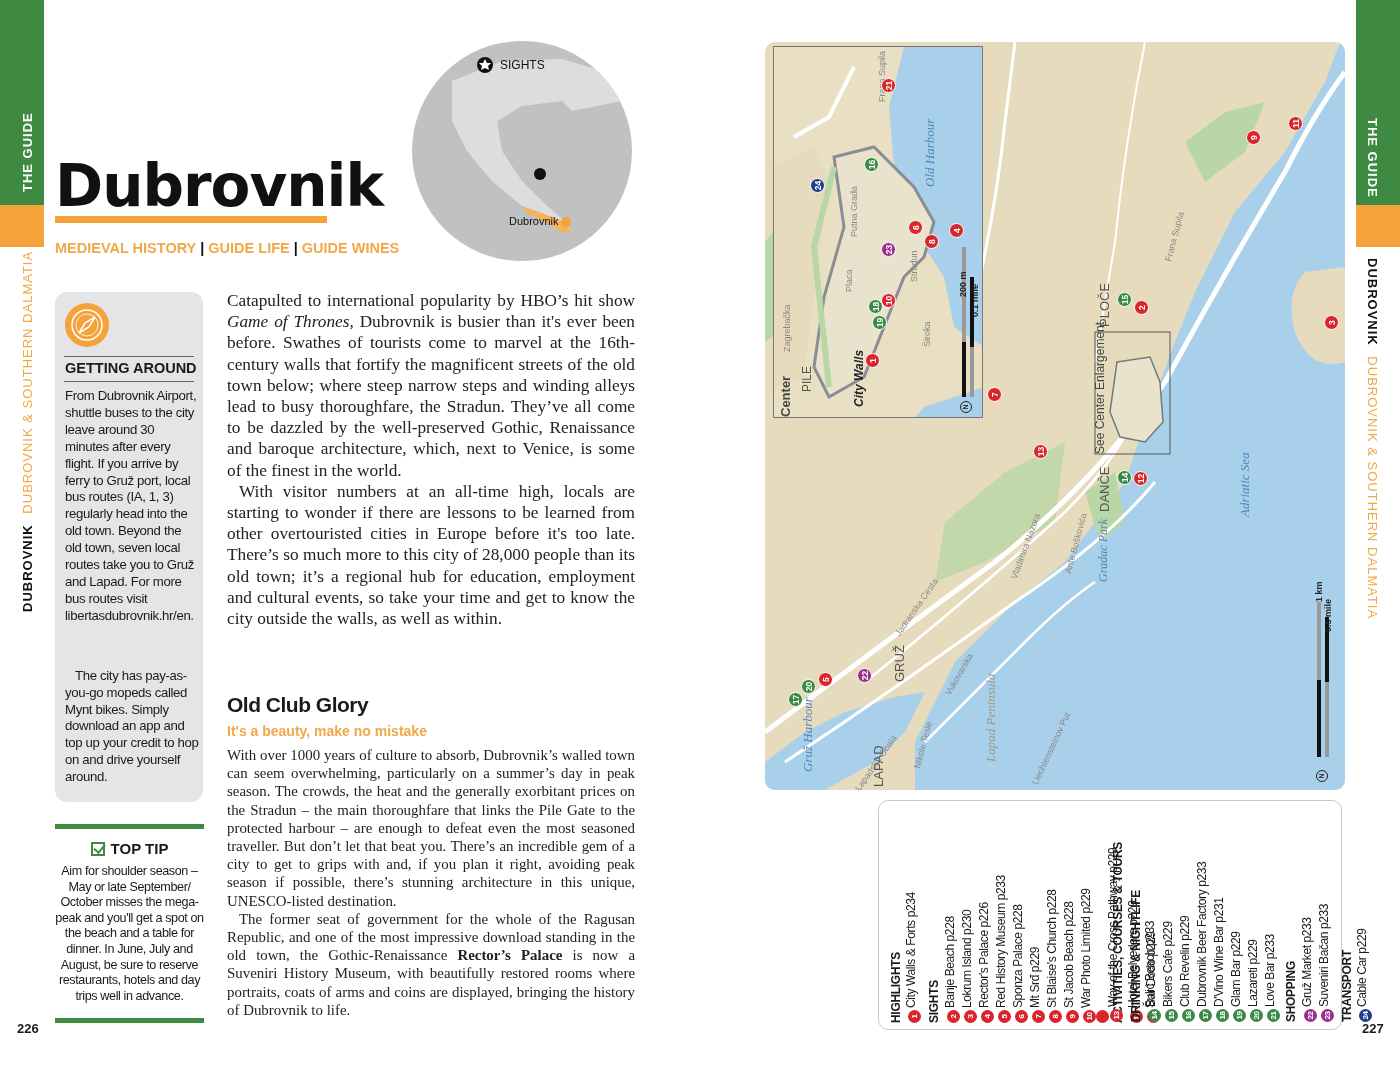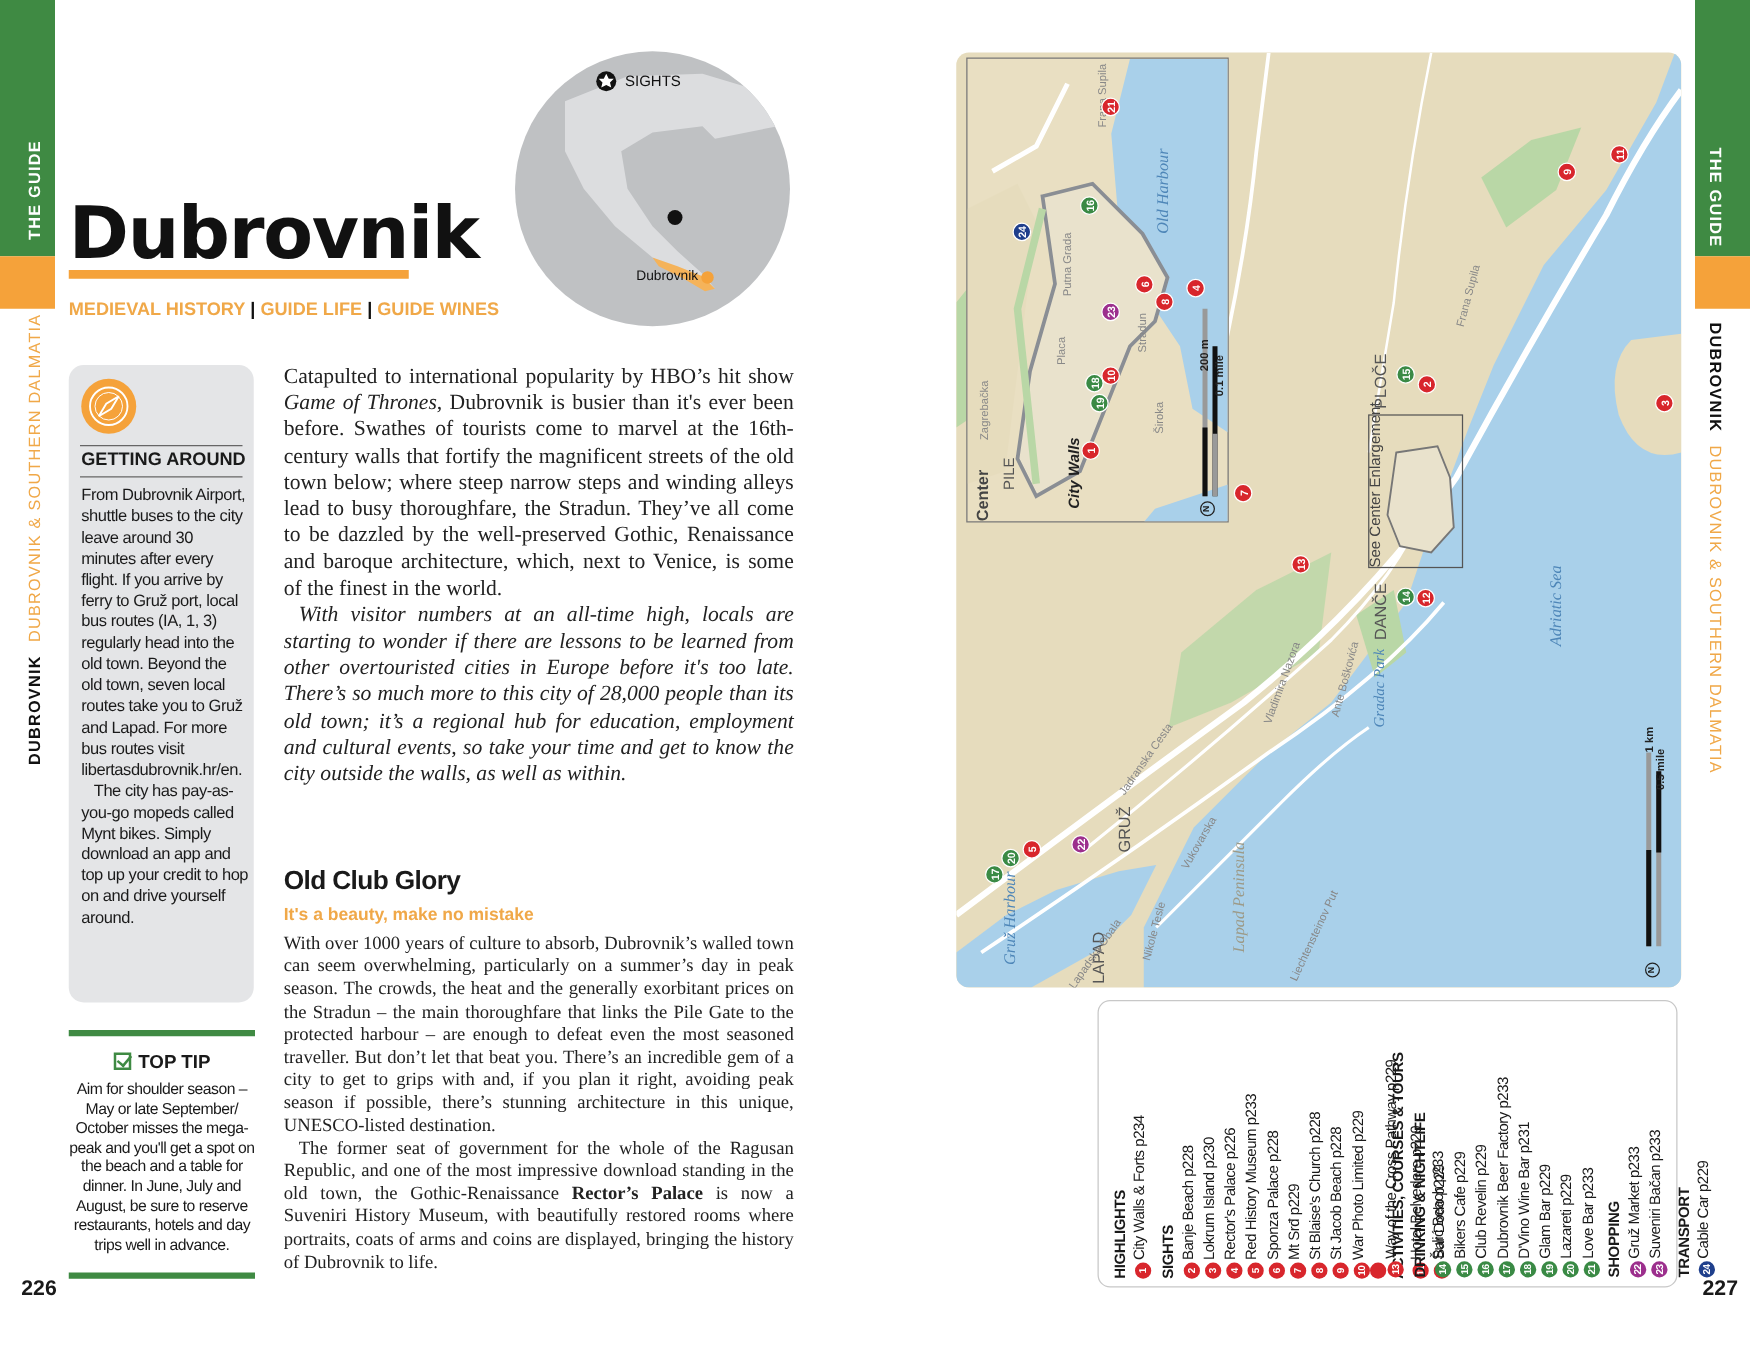--- a/index.html
+++ b/index.html
@@ -32,26 +32,26 @@
   .ga-head { position: absolute; left: 10px; top: 359px; font-weight: bold; font-size: 14.5px; }
   .ga-text { position: absolute; left: 10px; top: 388px; width: 136px; font-size: 13.2px; line-height: 16.9px; color: #1a1a1a; font-family: "Liberation Sans Narrow", "Liberation Sans", sans-serif; letter-spacing: -0.35px; }
 
   
   .tip-rule { position: absolute; left: 55px; width: 149px; height: 5px; background: #3f8a43; }
   .tip-head { position: absolute; left: 55px; top: 840px; width: 149px; text-align: center; font-weight: bold; font-size: 15px; }
   .tip-check { display: inline-block; width: 14px; height: 14px; border: 2px solid #3f8a43; position: relative; top: 2px; margin-right: 6px; }
   .tip-check::after { content: ""; position: absolute; left: 3px; top: -2px; width: 5px; height: 9px; border: solid #3f8a43; border-width: 0 2.5px 2.5px 0; transform: rotate(40deg); }
   .tip-text { position: absolute; left: 53px; top: 864px; width: 153px; text-align: center; font-size: 12.6px; line-height: 15.6px; letter-spacing: -0.4px; }
 
-  .page-num { position: absolute; font-weight: bold; font-size: 17px; }
+  .page-num { position: absolute; font-weight: bold; font-size: 13px; }
 
   
   .body-col { position: absolute; left: 227px; width: 408px; font-family: "Liberation Serif", serif; color: #222; text-align: justify; }
   .intro { top: 290px; font-size: 17.3px; line-height: 21.2px; }
-  .intro p + p { text-indent: 12px; font-style: italic; }
+  .intro p + p { text-indent: 12px; }
   .section-head { position: absolute; left: 227px; top: 693px; font-size: 21px; font-weight: bold; letter-spacing: -0.5px; font-family: "Liberation Sans", sans-serif; }
   .section-sub { position: absolute; left: 227px; top: 723px; font-size: 14px; font-weight: bold; color: #f0a848; }
   .story { top: 746px; font-size: 14.9px; line-height: 18.2px; }
   .story p + p { text-indent: 12px; }
 
   
   .map { position: absolute; left: 765px; top: 42px; width: 580px; height: 748px; border-radius: 10px; overflow: hidden; background: #e6dcbd; }
   .map svg { position: absolute; left: 0; top: 0; }
   .marker { position: absolute; width: 15px; height: 15px; border-radius: 50%; color: #fff; font-size: 8.5px; font-weight: bold; display: flex; align-items: center; justify-content: center; border: 1.5px solid #fff; transform: rotate(-90deg); font-family: "Liberation Sans", sans-serif; }
   .m-red { background: #d8262c; }
@@ -110,21 +110,21 @@
       <circle cx="22" cy="22" r="11" fill="none" stroke="#fff" stroke-width="0.8"></circle>
       <path d="M30 14 L24 24 L14 30 L20 20 Z" fill="none" stroke="#fff" stroke-width="1.5"></path>
     </svg>
   </div>
   <div class="ga-rule" style="top:64px;"></div>
   <div class="ga-rule" style="top:89px;"></div>
 </div>
 <div class="ga-head" style="left:65px;top:360px;">GETTING AROUND</div>
 <div class="ga-text" style="left:65px;">
   <p>From Dubrovnik Airport, shuttle buses to the city leave around 30 minutes after every flight. If you arrive by ferry to Gruž port, local bus routes (IA, 1, 3) regularly head into the old town. Beyond the old town, seven local routes take you to Gruž and Lapad. For more bus routes visit libertasdubrovnik.hr/en.</p>
-  <p style="text-indent:10px;">The city has pay-as-you-go mopeds called Mynt bikes. Simply download an app and top up your credit to hop on and drive yourself around.</p>
+  <p style="text-indent:10px;margin-top:43px;">The city has pay-as-you-go mopeds called Mynt bikes. Simply download an app and top up your credit to hop on and drive yourself around.</p>
 </div>
 
 <div class="tip-rule" style="top:824px;"></div>
 <div class="tip-head">
   <span class="tip-check"></span><span>TOP TIP</span>
 </div>
 <div class="tip-text">Aim for shoulder season – May or late September/ October misses the mega-peak and you'll get a spot on the beach and a table for dinner. In June, July and August, be sure to reserve restaurants, hotels and day trips well in advance.</div>
 <div class="tip-rule" style="top:1018px;"></div>
 
 <div class="page-num" style="left:17px;top:1021px;">226</div>

